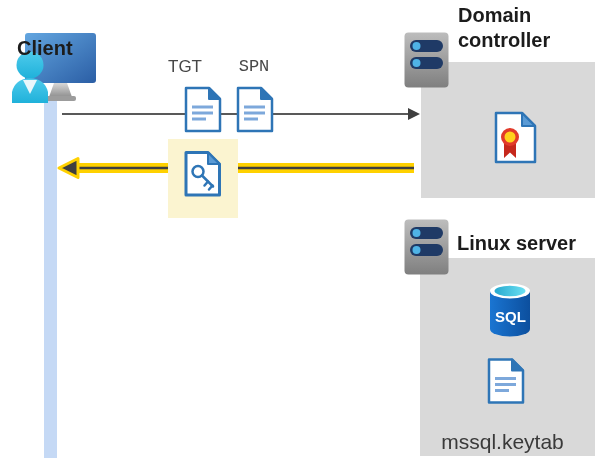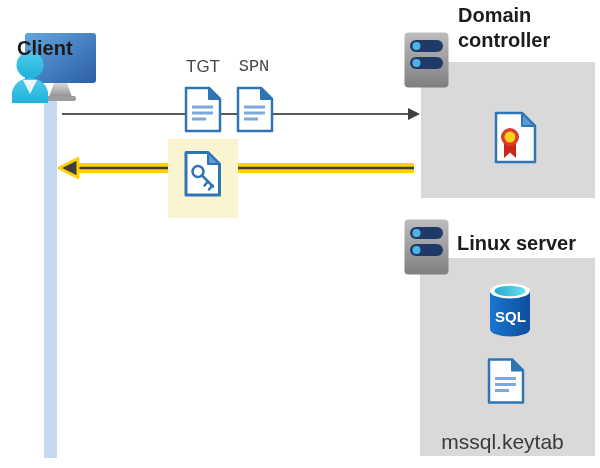--- a/index.html
+++ b/index.html
@@ -136,20 +136,20 @@
 <svg class="abs" style="left:486px;top:357px;" width="40" height="48" viewBox="0 0 40 47">
   <path d="M3,2 L26,2 L37,13 L37,45 L3,45 Z" fill="#ffffff" stroke="#2e75b6" stroke-width="2.5" stroke-linejoin="round"></path>
   <polygon points="26,2 26,13 37,13" fill="#2e75b6" stroke="#2e75b6" stroke-width="2" stroke-linejoin="round"></polygon>
   <line x1="9" y1="21" x2="30" y2="21" stroke="#7da8db" stroke-width="3"></line>
   <line x1="9" y1="27" x2="30" y2="27" stroke="#7da8db" stroke-width="3"></line>
   <line x1="9" y1="33" x2="23" y2="33" stroke="#7da8db" stroke-width="3"></line>
 </svg>
 
 <div class="abs heading" style="left:17px;top:4px;margin-top:32px;">Client</div>
 
-<div class="abs ticket-label" style="left:178px;top:57px;width:50px;">TGT</div>
+<div class="abs ticket-label" style="left:160px;top:57px;width:50px;">TGT</div>
 <div class="abs ticket-label" style="left:229px;top:57px;width:50px;font-family:Liberation Mono, monospace;">SPN</div>
 
 <div class="abs heading" style="left:458px;top:3px;width:145px;">Domain controller</div>
 
 <div class="abs heading" style="left:457px;top:231px;width:145px;">Linux server</div>
 
 <div class="abs file-label" style="left:420px;top:430px;width:165px;">mssql.keytab</div>
 
 </body></html>

